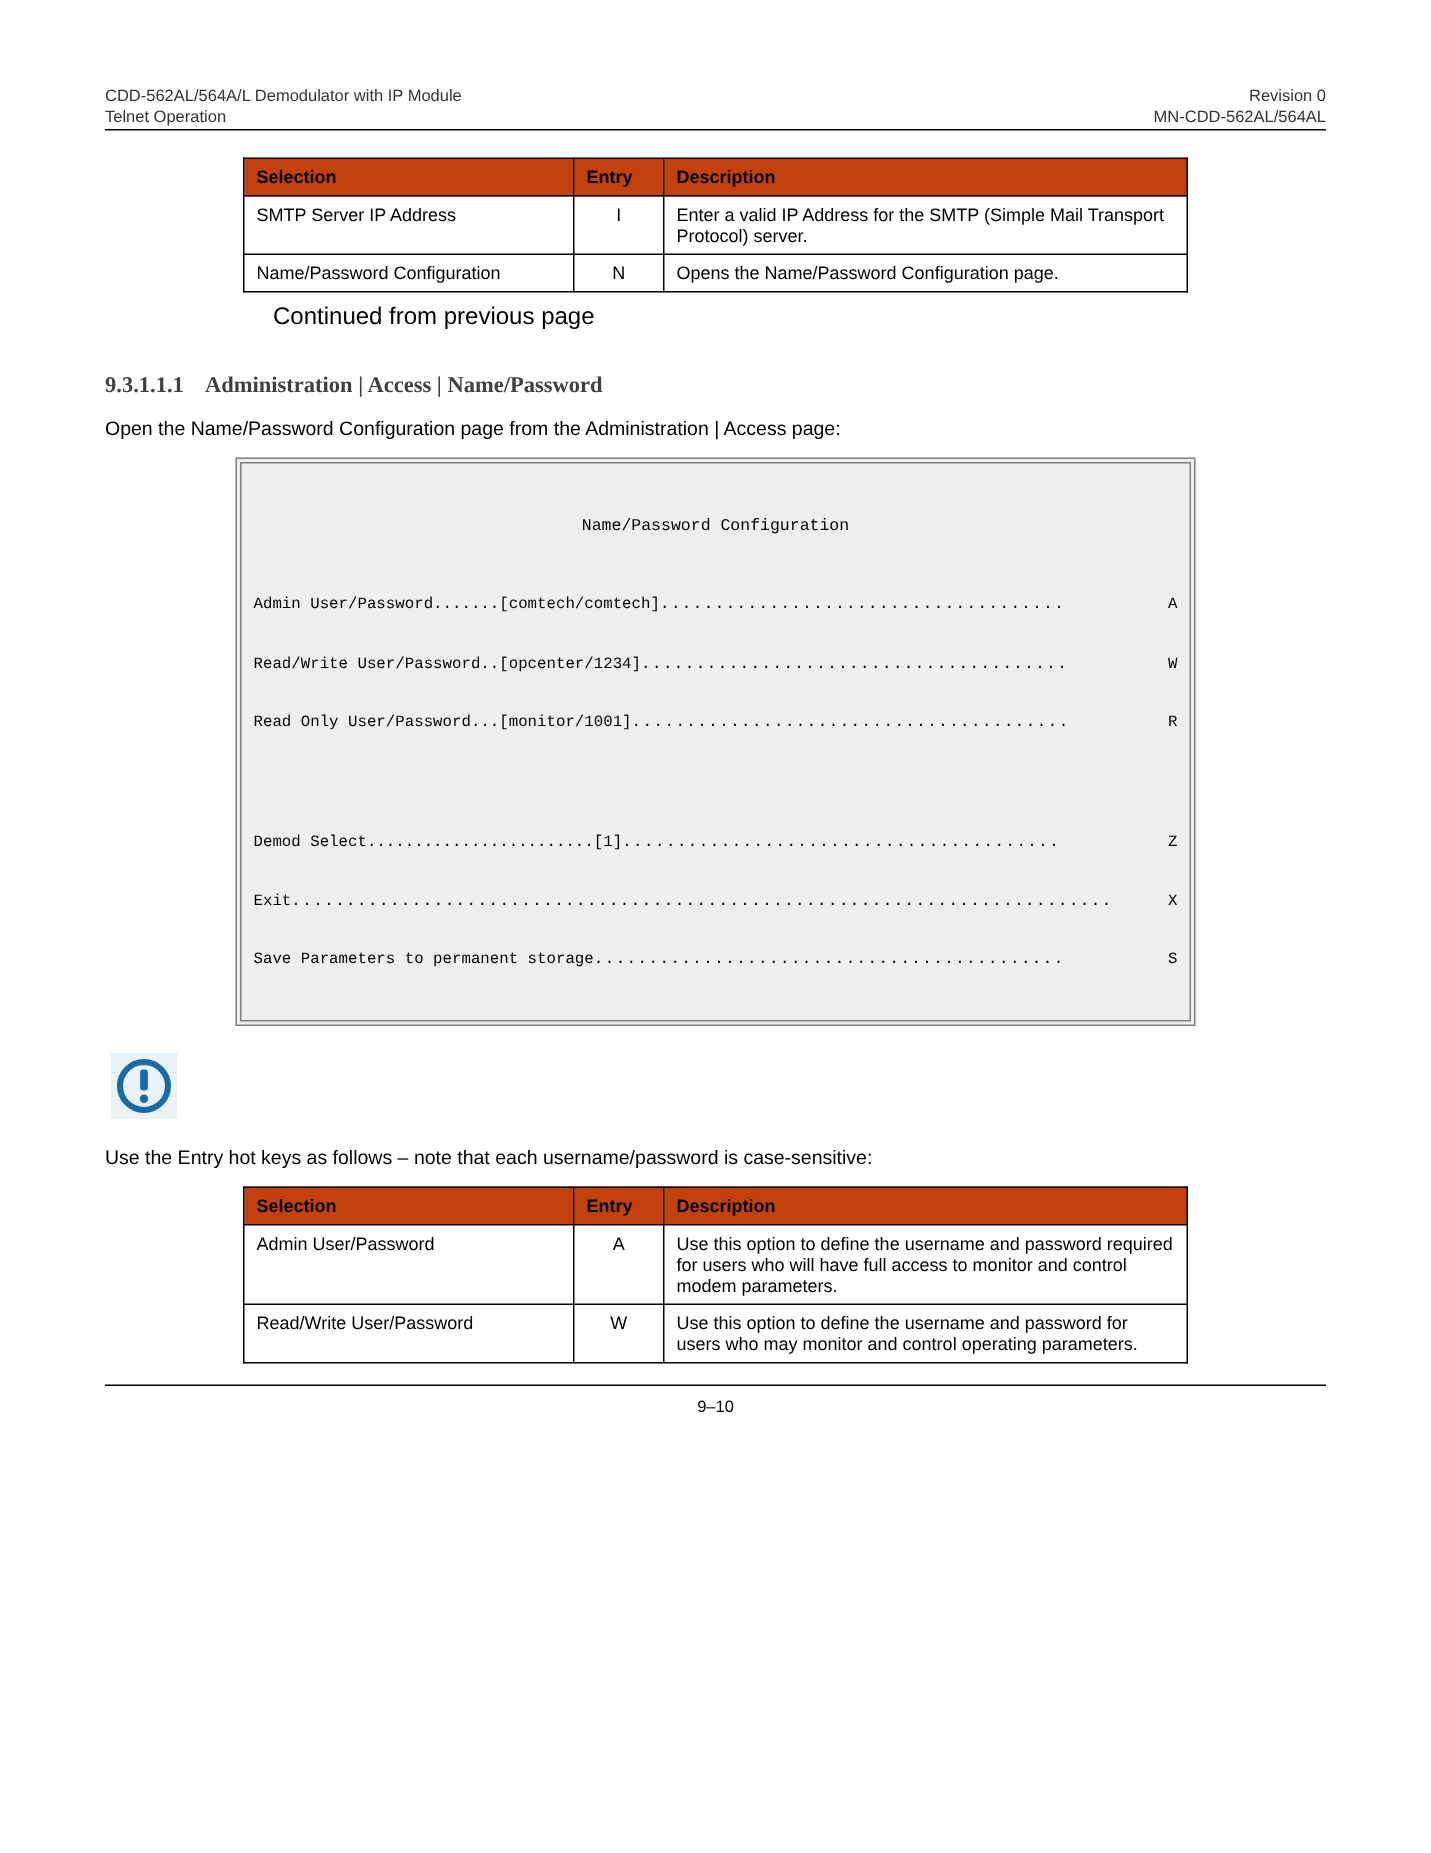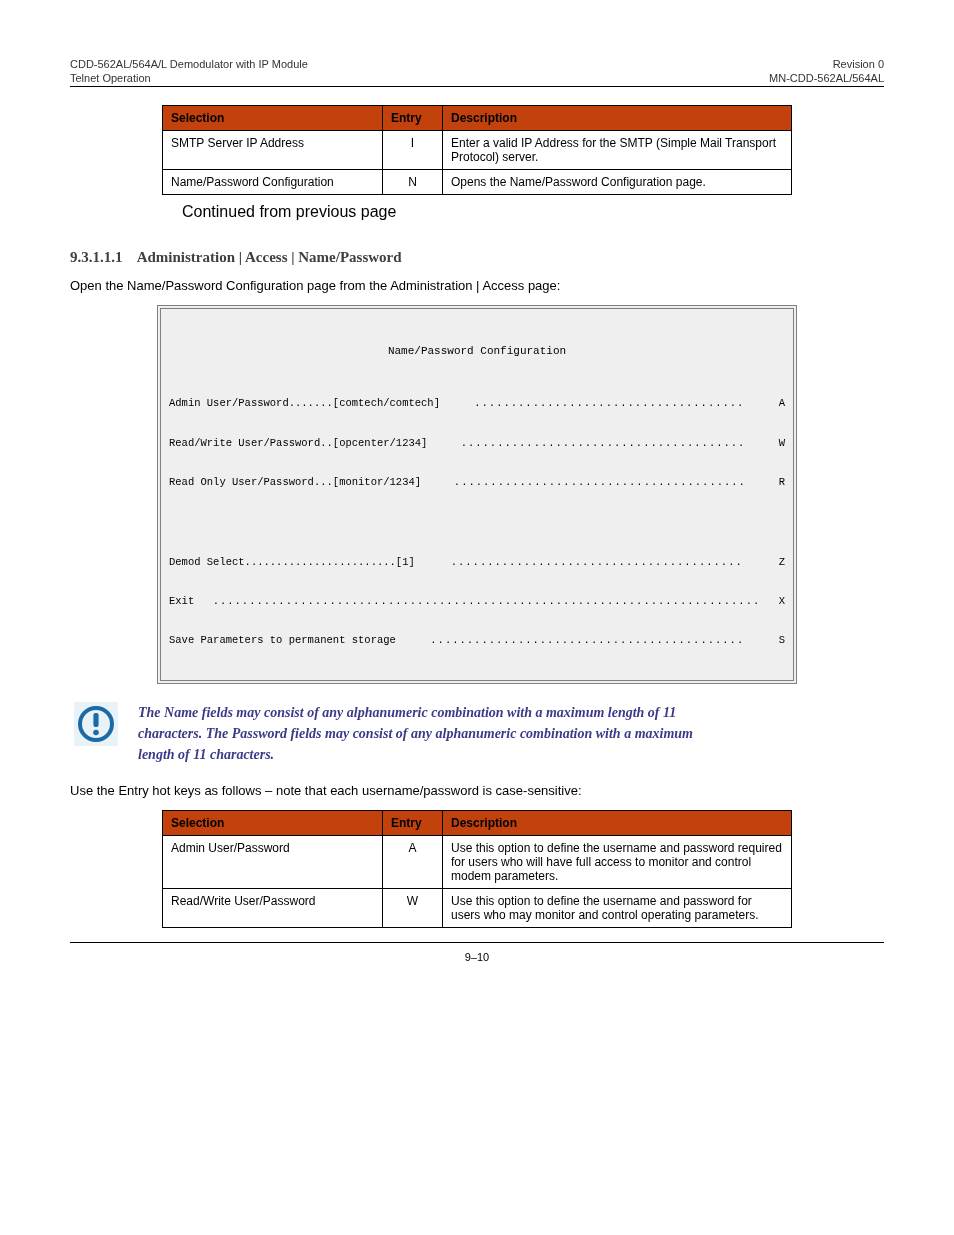--- a/index.html
+++ b/index.html
@@ -85,21 +85,20 @@
   }
   .terminal-title {
     text-align: center;
     margin-bottom: 12px;
     white-space: normal;
     font-size: 11px;
   }
   .term-line {
     display: flex;
     justify-content: space-between;
-    text-align: center;
   }
   .term-line .fill {
     flex: 1;
     overflow: hidden;
     letter-spacing: 1px;
   }
   .term-blank { height: 14px; }
 
   .warning-block {
     display: flex;
@@ -175,36 +174,35 @@
     <span>9.3.1.1.1</span>
     &nbsp;&nbsp;
     <span>Administration | Access | Name/Password</span>
   </div>
   <div class="body-text">Open the Name/Password Configuration page from the Administration | Access page:</div>
 
   <div class="terminal-box">
     <div class="terminal-title">Name/Password Configuration</div>
     <div class="term-line"><span>Admin User/Password.......[comtech/comtech]</span><span class="fill">.....................................</span><span>A</span></div>
     <div class="term-line"><span>Read/Write User/Password..[opcenter/1234]</span><span class="fill">.......................................</span><span>W</span></div>
-    <div class="term-line"><span>Read Only User/Password...[monitor/1234]</span><span class="fill">........................................</span><span>R</span></div>
+    <div class="term-line"><span>Read Only User/Password...[monitor/1001]</span><span class="fill">........................................</span><span>R</span></div>
     <div class="term-blank"></div>
     <div class="term-line"><span>Demod Select........................[1]</span><span class="fill">........................................</span><span>Z</span></div>
     <div class="term-line"><span>Exit</span><span class="fill">...........................................................................</span><span>X</span></div>
     <div class="term-line"><span>Save Parameters to permanent storage</span><span class="fill">...........................................</span><span>S</span></div>
   </div>
 
   <div class="warning-block">
     <div class="warning-icon">
       <svg width="40" height="40" viewBox="0 0 40 40">
         <circle cx="20" cy="20" r="16" fill="none" stroke="#1a6aa8" stroke-width="4"></circle>
         <rect x="17.4" y="9" width="5.2" height="14" rx="2" fill="#1a6aa8"></rect>
         <circle cx="20" cy="28.5" r="2.8" fill="#1a6aa8"></circle>
       </svg>
     </div>
-    <div class="warning-text">The Name fields may consist of any alphanumeric combination with a maximum length of 11 characters. The Password fields may consist of any alphanumeric combination with a maximum length of 11 characters.</div>
   </div>
 
   <div class="body-text">Use the Entry hot keys as follows – note that each username/password is case-sensitive:</div>
 
   <table class="spec">
     <thead>
       <tr>
         <th class="col-sel">Selection</th>
         <th class="col-entry">Entry</th>
         <th>Description</th>

